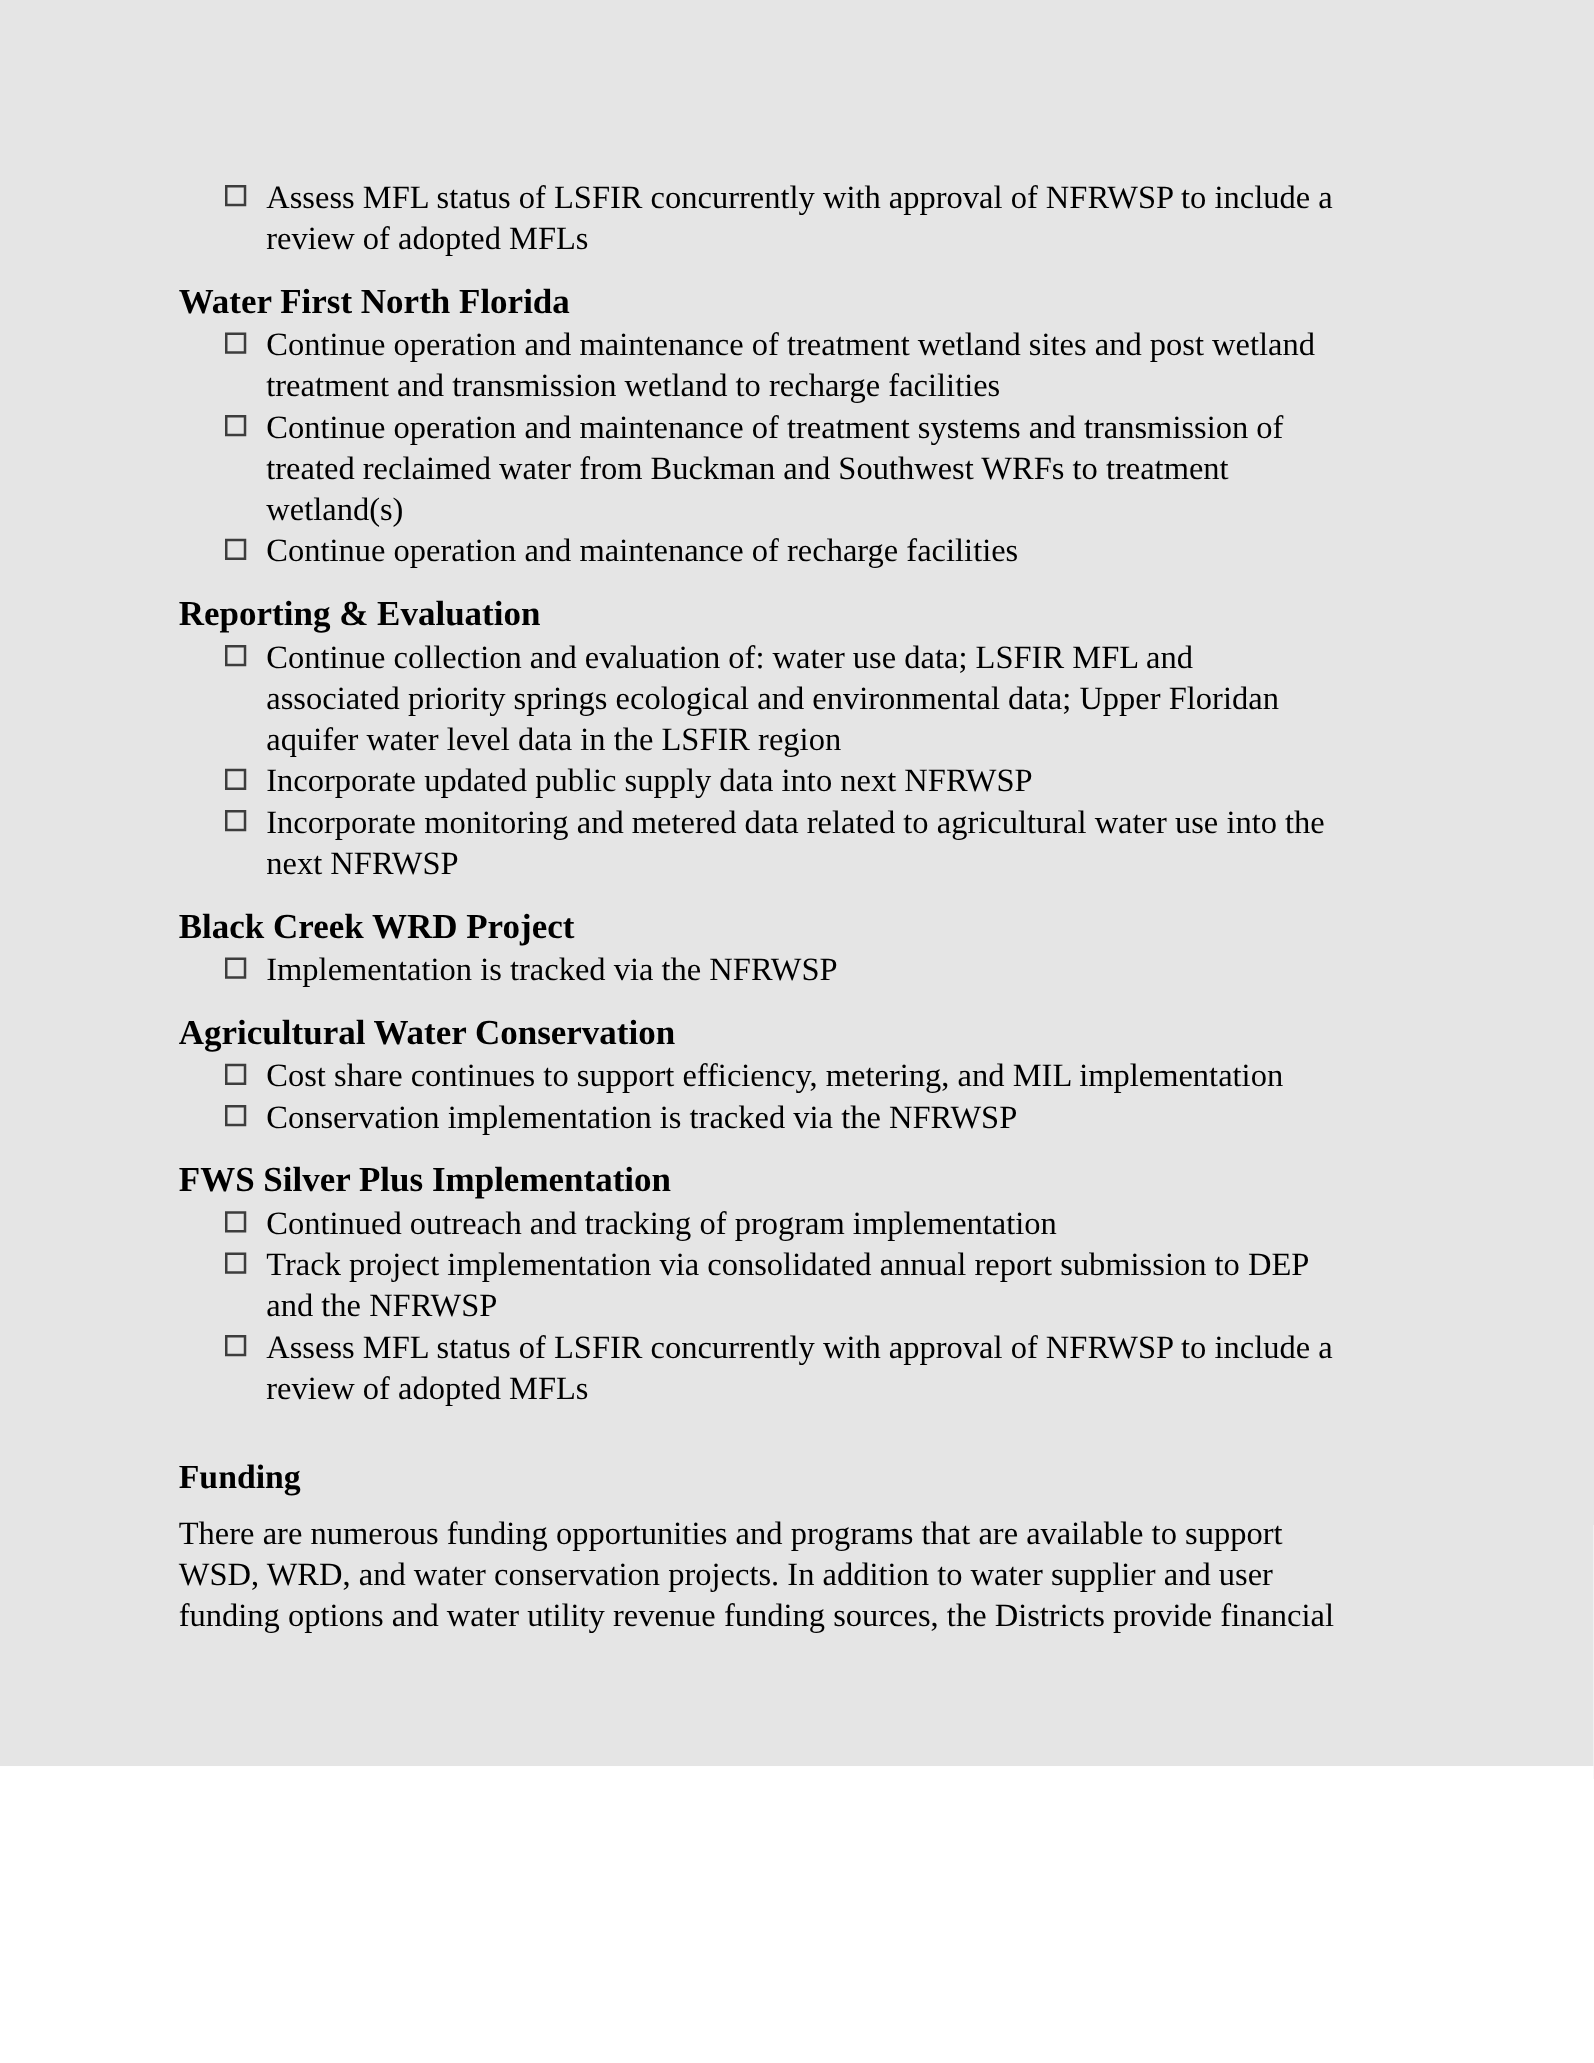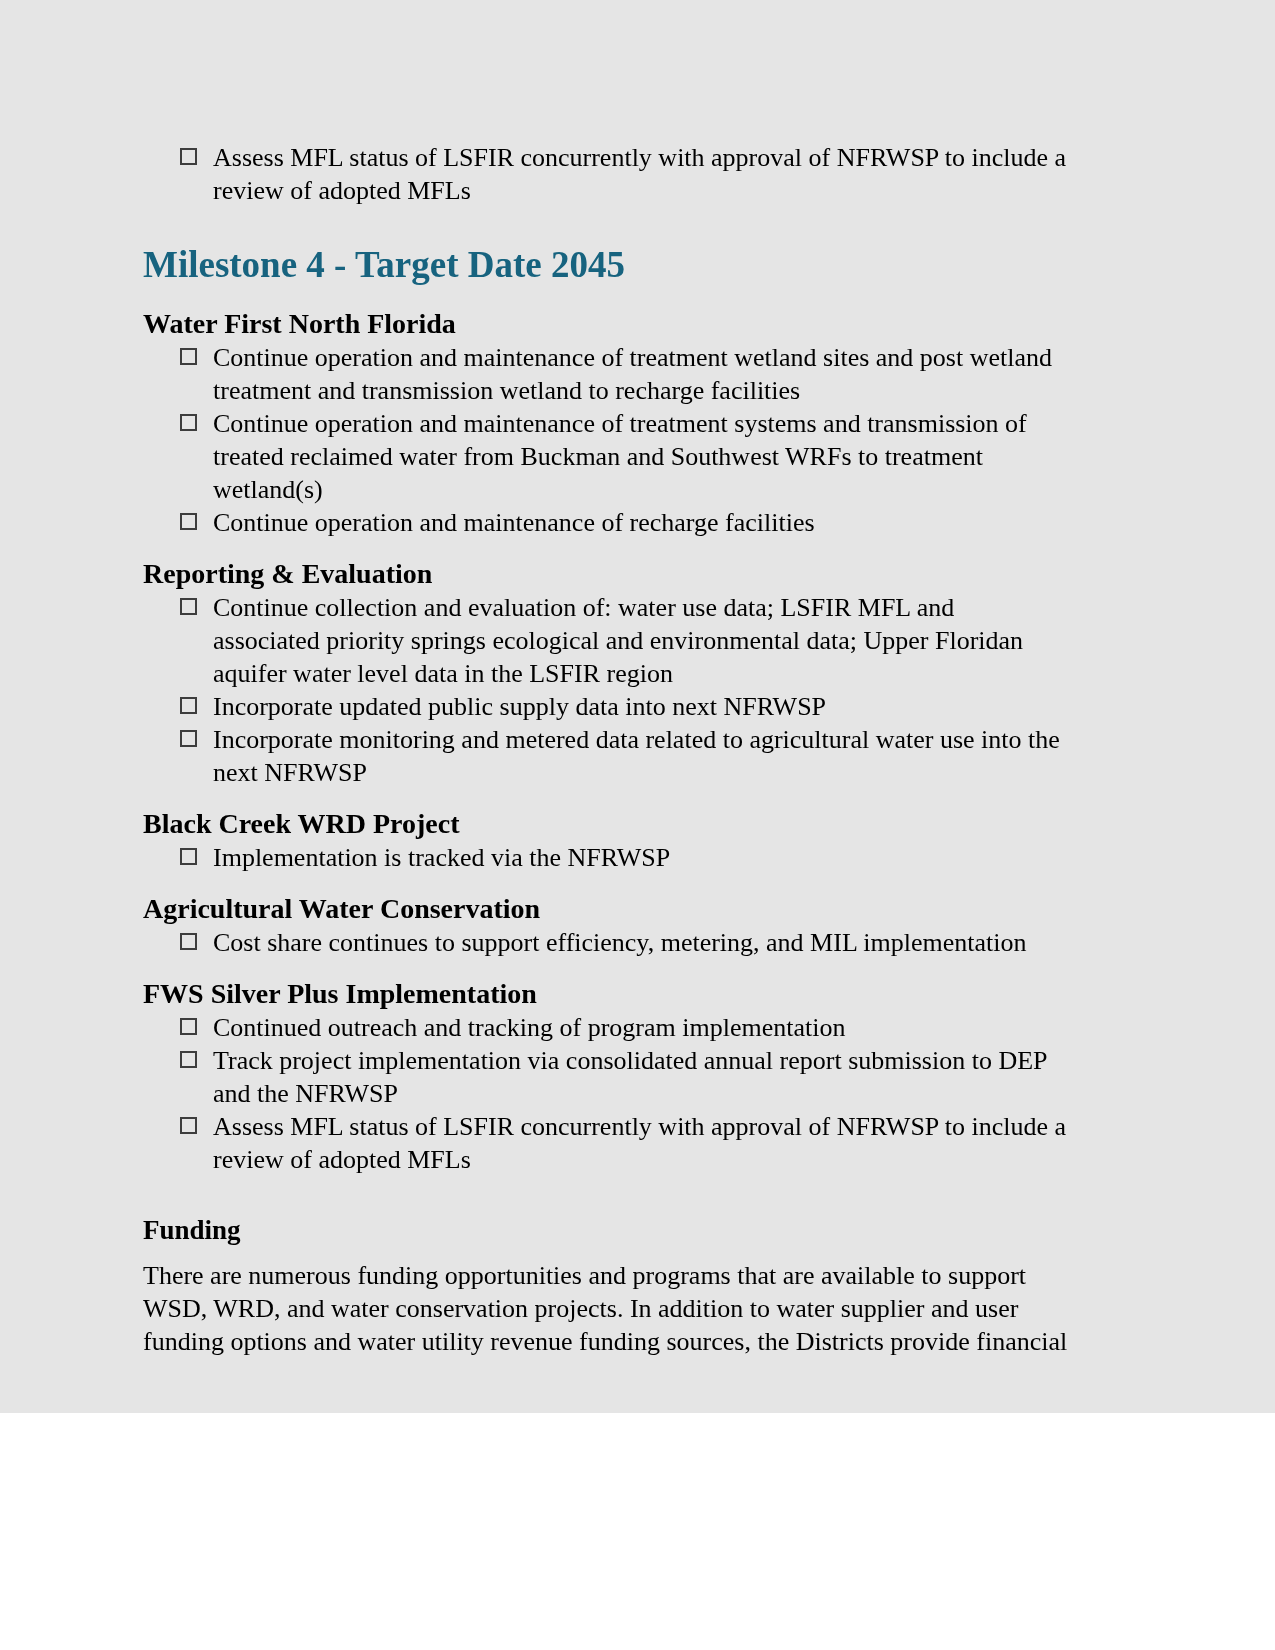--- a/index.html
+++ b/index.html
@@ -84,21 +84,20 @@
 
 <div class="page">
   <div class="content">
 
     <div class="item">
       <span class="checkbox"></span>
       <span class="item-text">Assess MFL status of LSFIR concurrently with approval of NFRWSP to include a
 review of adopted MFLs</span>
     </div>
 
-    <h1 class="milestone-heading">Milestone 4 - Target Date 2045</h1>
 
     <h2 class="section-title">Water First North Florida</h2>
     <div class="item">
       <span class="checkbox"></span>
       <span class="item-text">Continue operation and maintenance of treatment wetland sites and post wetland
 treatment and transmission wetland to recharge facilities</span>
     </div>
     <div class="item">
       <span class="checkbox"></span>
       <span class="item-text">Continue operation and maintenance of treatment systems and transmission of
@@ -131,20 +130,24 @@
     <div class="item">
       <span class="checkbox"></span>
       <span class="item-text">Implementation is tracked via the NFRWSP</span>
     </div>
 
     <h2 class="section-title">Agricultural Water Conservation</h2>
     <div class="item">
       <span class="checkbox"></span>
       <span class="item-text">Cost share continues to support efficiency, metering, and MIL implementation</span>
     </div>
+    <div class="item">
+      <span class="checkbox"></span>
+      <span class="item-text">Conservation implementation is tracked via the NFRWSP</span>
+    </div>
 
     <h2 class="section-title">FWS Silver Plus Implementation</h2>
     <div class="item">
       <span class="checkbox"></span>
       <span class="item-text">Continued outreach and tracking of program implementation</span>
     </div>
 
     <div class="item">
       <span class="checkbox"></span>
       <span class="item-text">Track project implementation via consolidated annual report submission to DEP

